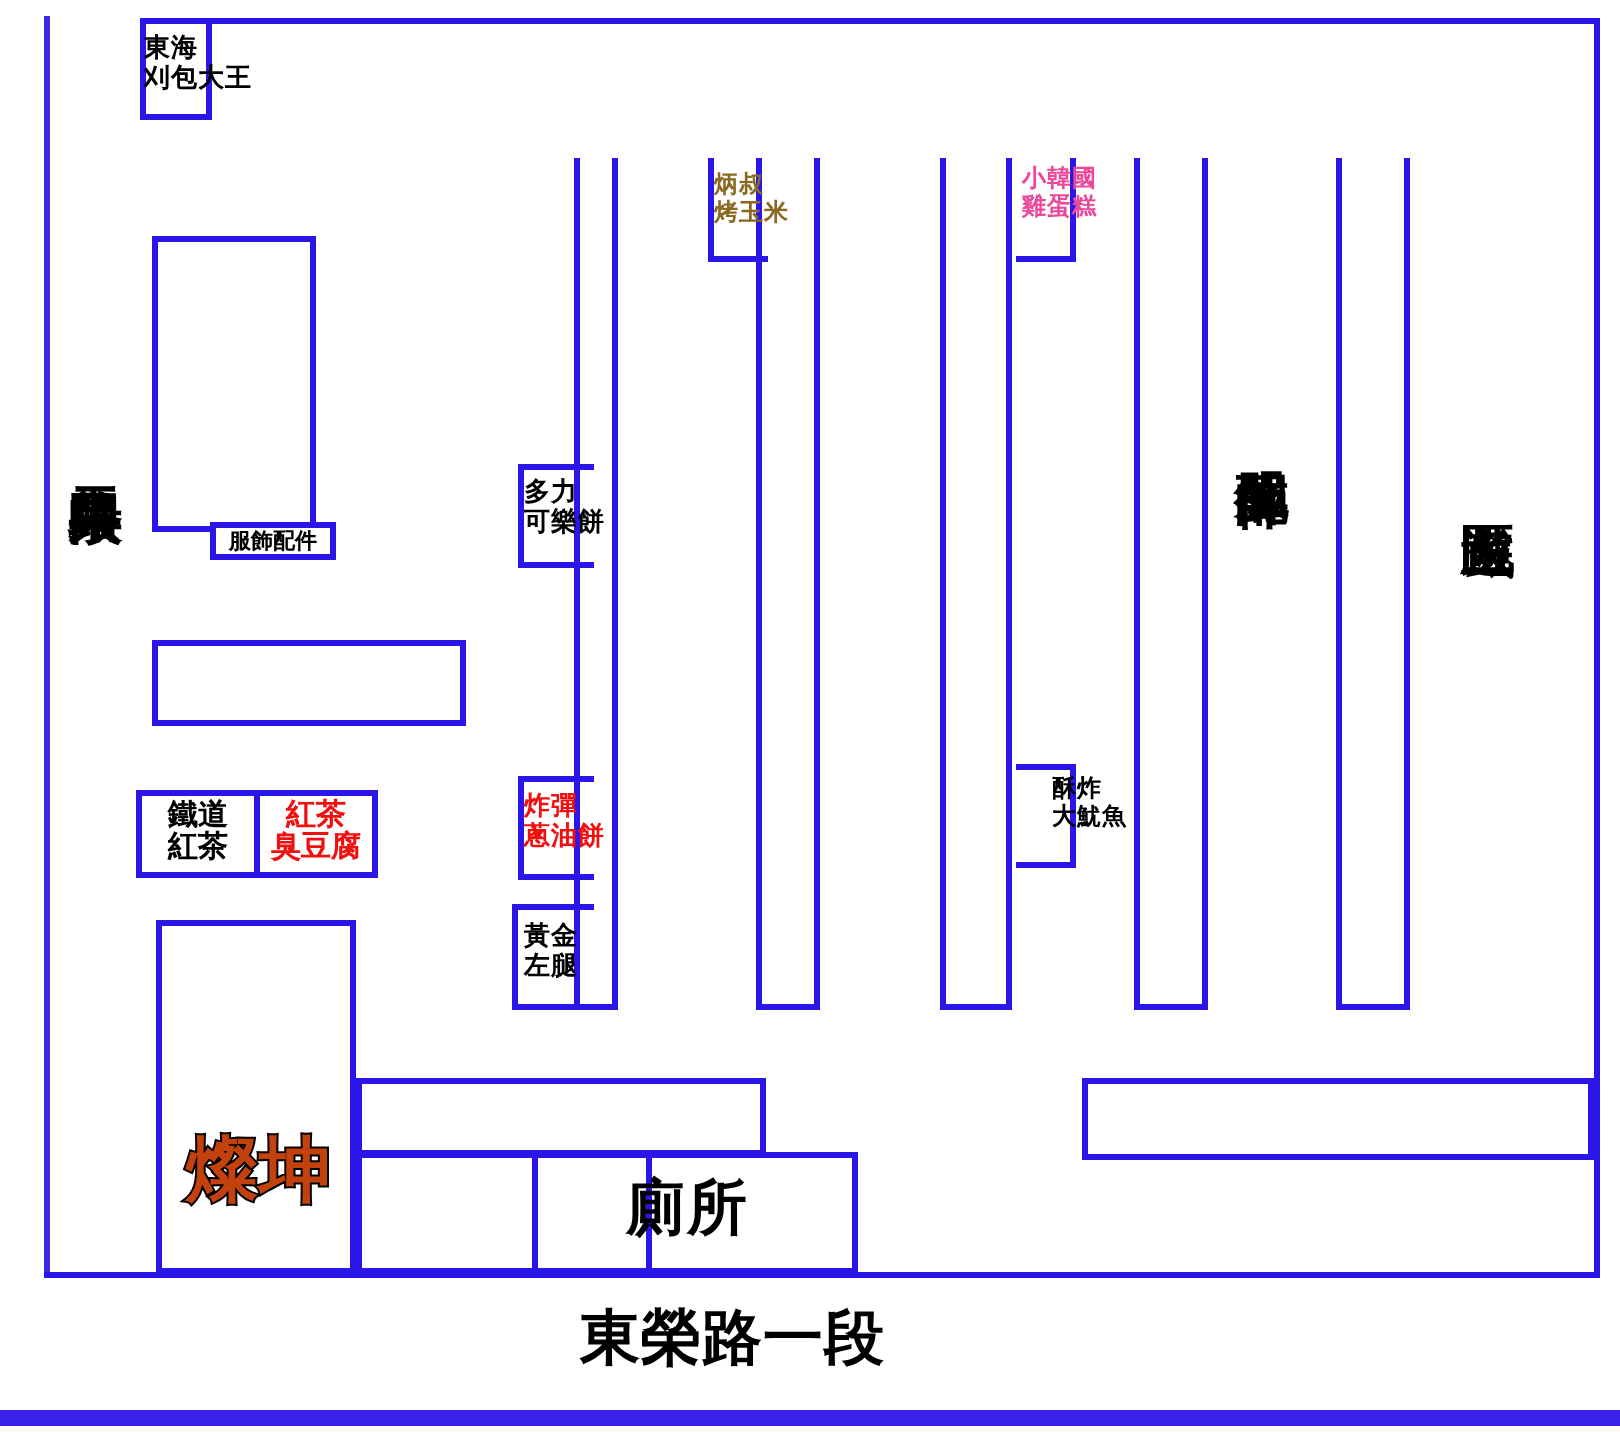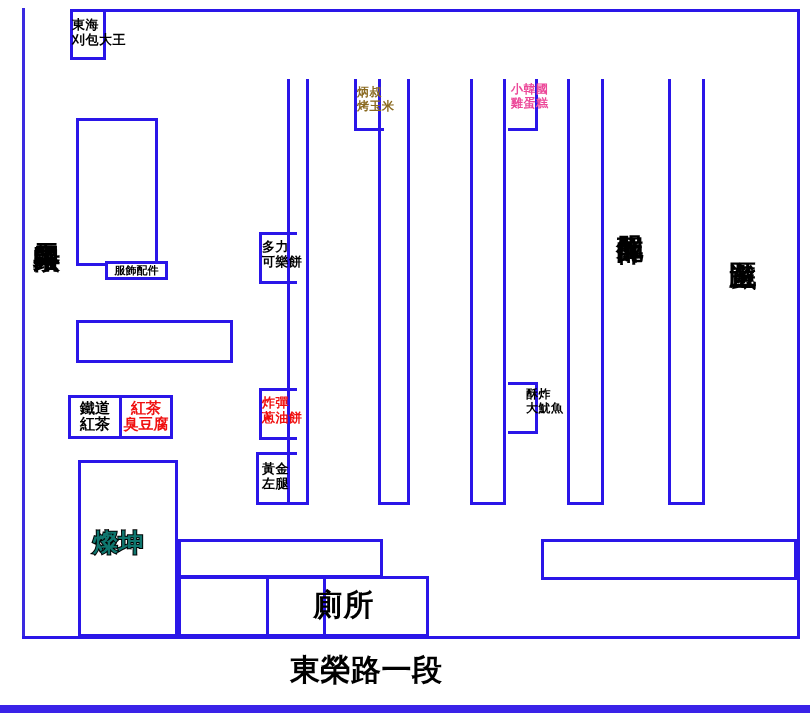--- a/index.html
+++ b/index.html
@@ -66,25 +66,26 @@
   .c-olive  { color: #8a6a20; }
   .c-dark   { color: #ec4899; }
 
   .vert {
     writing-mode: vertical-rl;
     text-orientation: upright;
     line-height: 1.1;
   }
 
   .yellow-outline {
-    color: #0f766e;
+    color: #c2410c;
     -webkit-text-stroke: 2px #000000;
     paint-order: stroke fill;
-    font-size: 25px;
-    font-weight: bold;
+    font-size: 36px;
+    font-weight: bold;
+    margin-top: 36px;
   }
 
   .label-boxed {
     position: absolute;
     box-sizing: border-box;
     border: 3px solid #2a16e8;
     background: #ffffff;
     display: flex;
     align-items: center;
     justify-content: center;
@@ -135,21 +136,21 @@
 
 
   <div class="box" style="left:76px; top:118px; width:82px; height:148px;"></div>
 
   <div class="label-boxed c-blue" style="left:105px; top:261px; width:63px; height:19px; font-size:11px;">
     <span>服飾配件</span>
   </div>
 
   <div class="box" style="left:76px; top:320px; width:157px; height:43px;"></div>
 
-  <div class="split-box" style="left:68px; top:395px; width:105px; height:44px;">
+  <div class="split-box" style="left:68px; top:395px; width:121px; height:44px;font-family:Liberation Mono, monospace;">
     <div class="split-half c-blue">鐵道
 紅茶</div>
     <div class="split-half c-red">紅茶
 臭豆腐</div>
   </div>
 
   <div class="strip open-top" style="left:287px; top:79px; width:22px; height:426px;"></div>
 
   <div class="strip" style="left:259px; top:232px; width:38px; height:52px; border-right:none;"></div>
   <div class="lbl lbl-small c-blue" style="left:262px; top:240px;">多力

